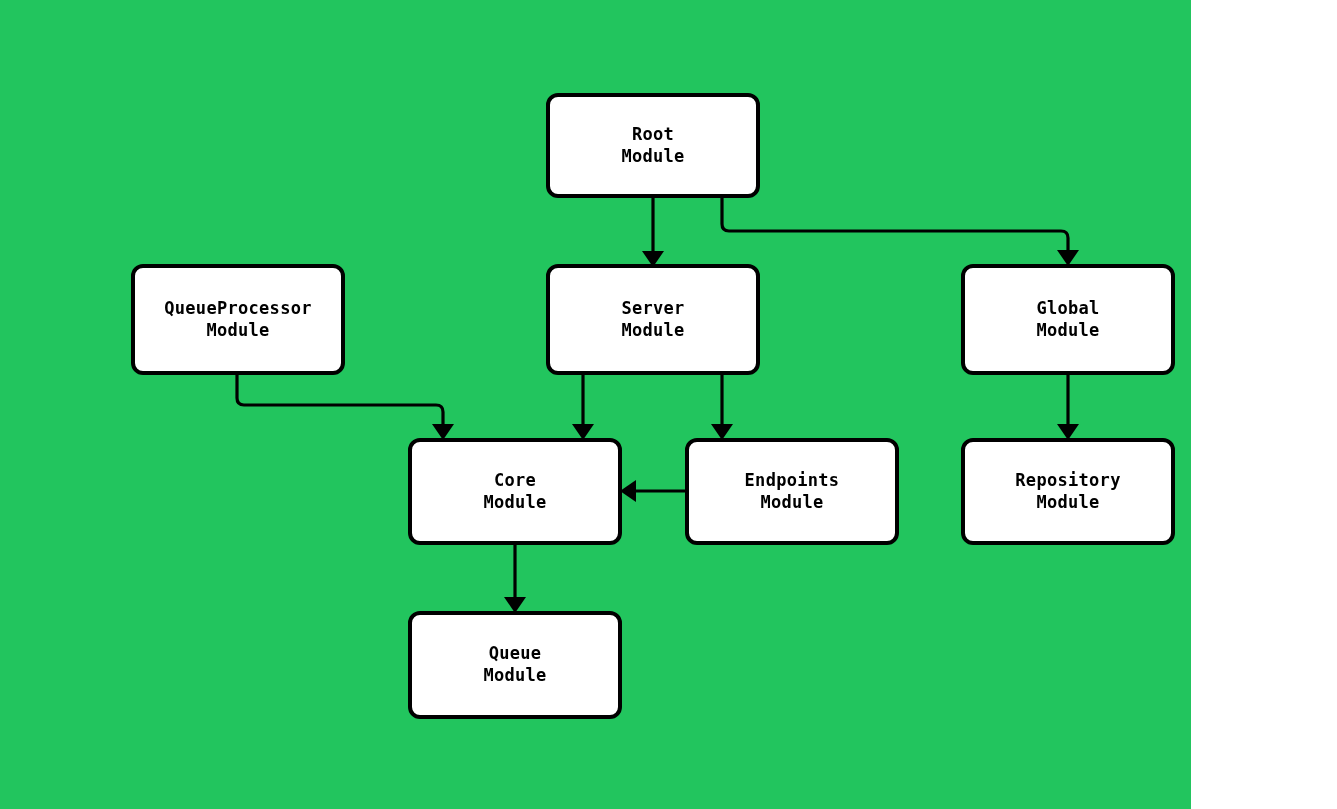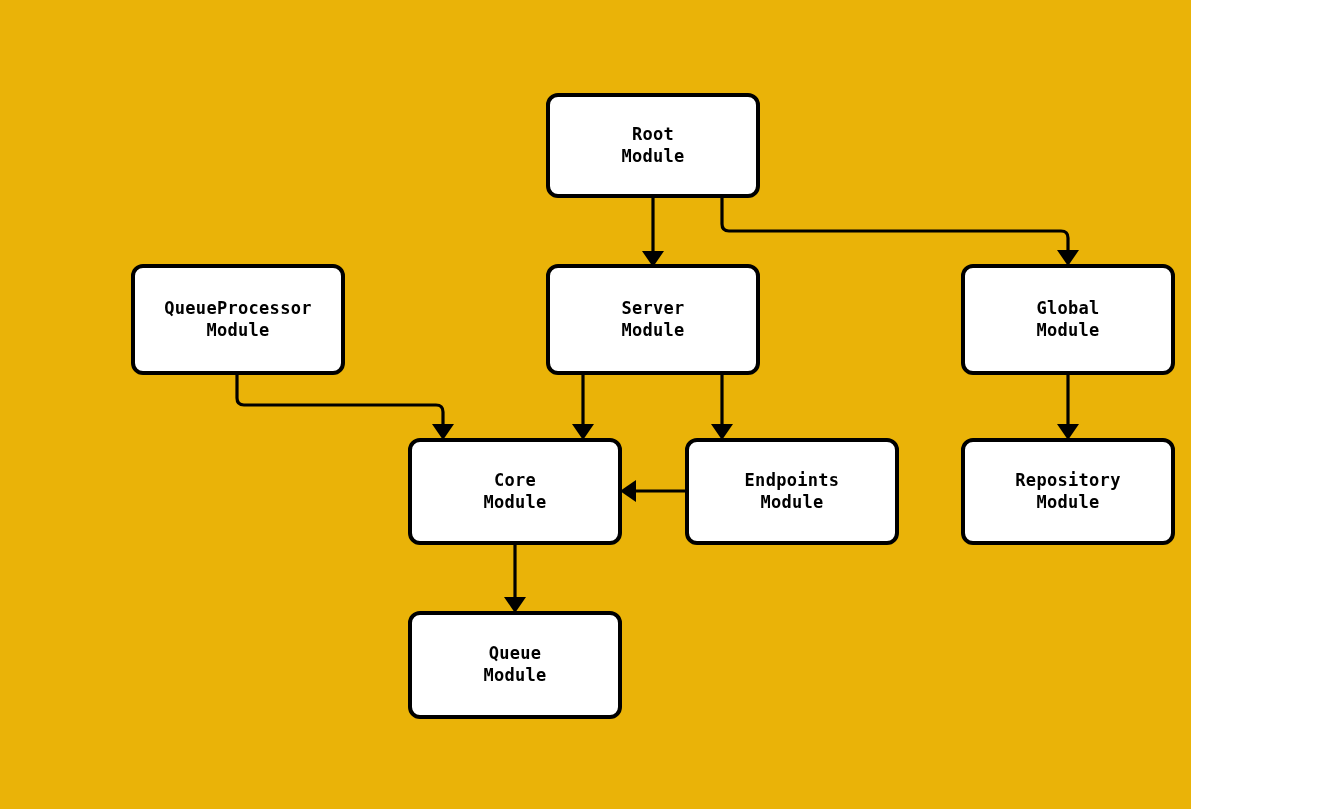--- a/index.html
+++ b/index.html
@@ -11,21 +11,21 @@
   body {
     width: 1337px;
     height: 809px;
     overflow: hidden;
     font-family: "DejaVu Sans Mono", "Liberation Mono", monospace;
   }
   #diagram-root {
     position: relative;
     width: 1191px;
     height: 809px;
-    background: #eab308;
+    background: #22c55e;
   }
   svg#graph {
     display: block;
     width: 1337px;
     height: 809px;
   }
   .node-box {
     fill: #ffffff;
     stroke: #000000;
     stroke-width: 4;

